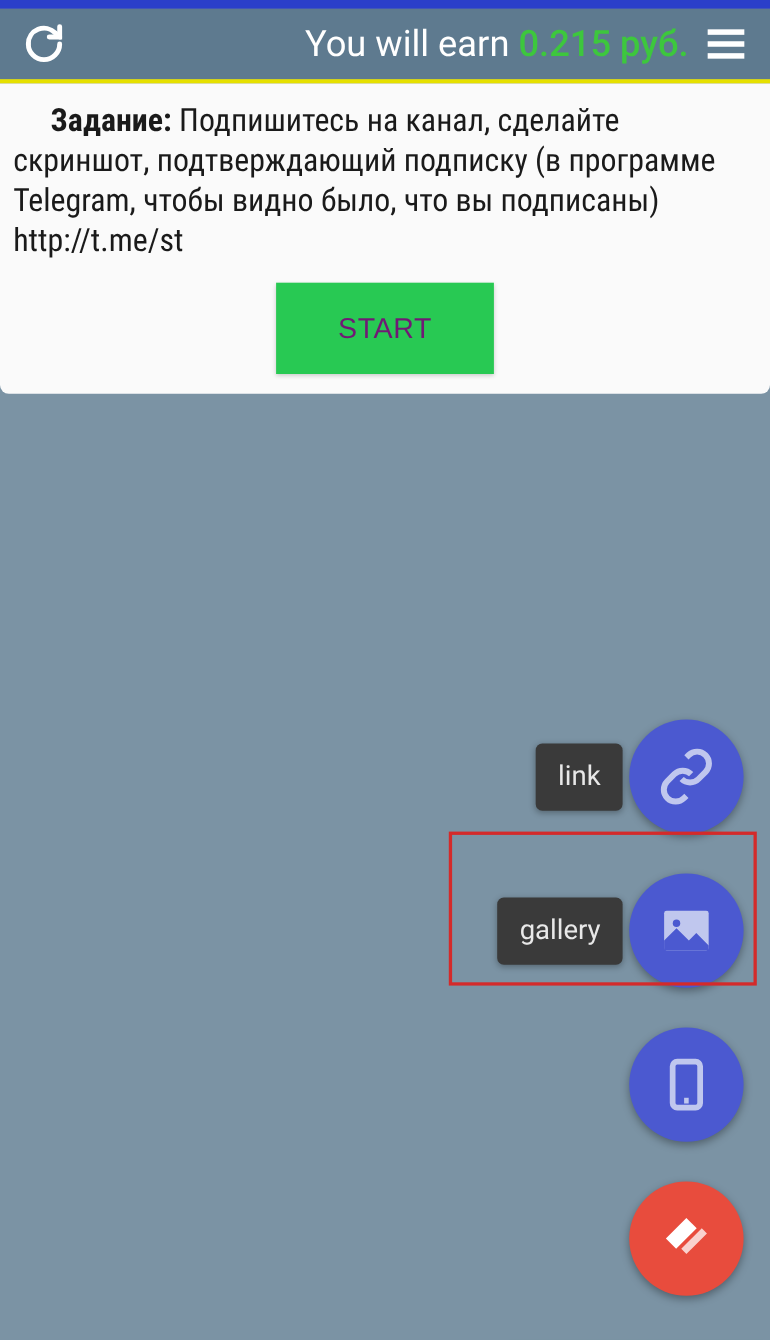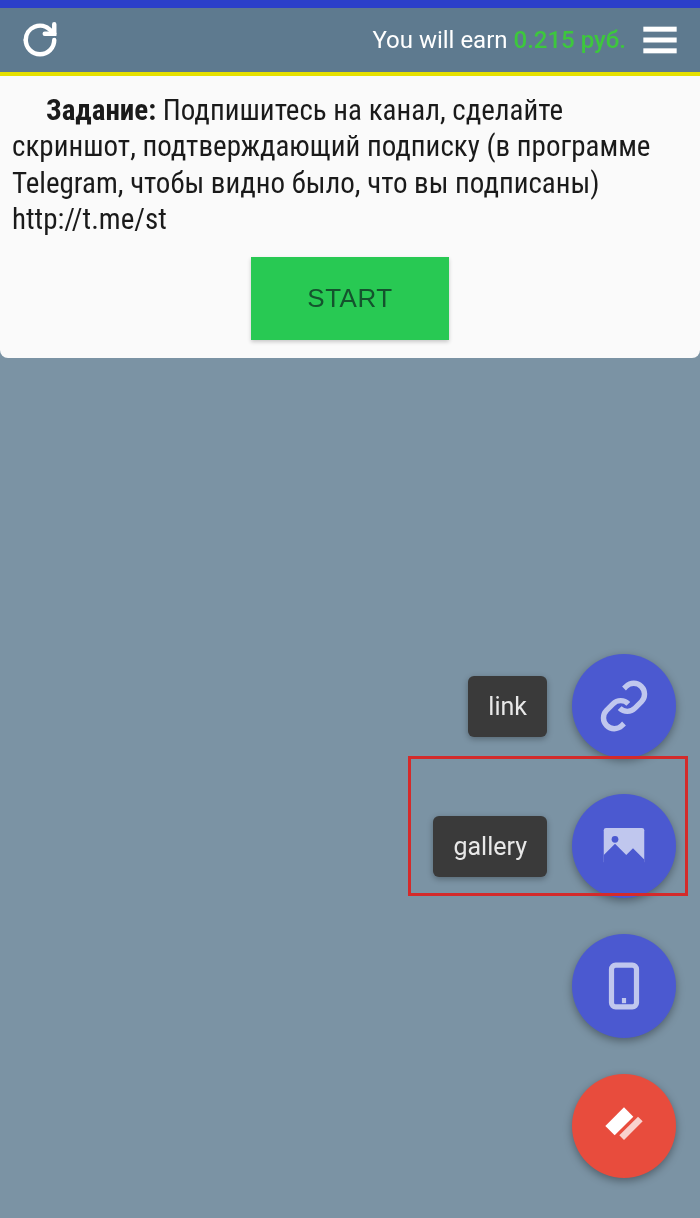--- a/index.html
+++ b/index.html
@@ -27,21 +27,21 @@
       display: flex;
       align-items: center;
       justify-content: center;
       width: 44px;
       height: 44px;
       cursor: pointer;
     }
     .header-text {
       flex: 1;
       text-align: right;
-      font-size: 24px;
+      font-size: 33px;
       color: #fff;
       padding-right: 12px;
     }
     .header-text .earn-amount {
       color: #3dc73d;
       font-weight: 500;
     }
     .menu-btn {
       display: flex;
       align-items: center;
@@ -71,37 +71,37 @@
     }
     .start-btn {
       display: block;
       margin: 20px auto 0;
       background: #28c953;
       border: none;
       padding: 26px 56px;
       font-size: 26px;
       font-weight: 500;
       letter-spacing: 0.5px;
-      color: #14532d;
+      color: #701a75;
       cursor: pointer;
       box-shadow: 0 2px 4px rgba(0,0,0,0.2);
     }
     .fab-column {
       position: absolute;
       right: 24px;
       bottom: 40px;
       display: flex;
       flex-direction: column;
       align-items: flex-end;
       gap: 36px;
     }
     .fab-row {
       display: flex;
       align-items: center;
-      gap: 25px;
+      gap: 6px;
     }
     .fab-label {
       background: #3a3a3a;
       color: #e8e8e8;
       font-size: 25px;
       padding: 16px 20px;
       border-radius: 6px;
       box-shadow: 0 2px 6px rgba(0,0,0,0.3);
     }
     .fab-btn {

